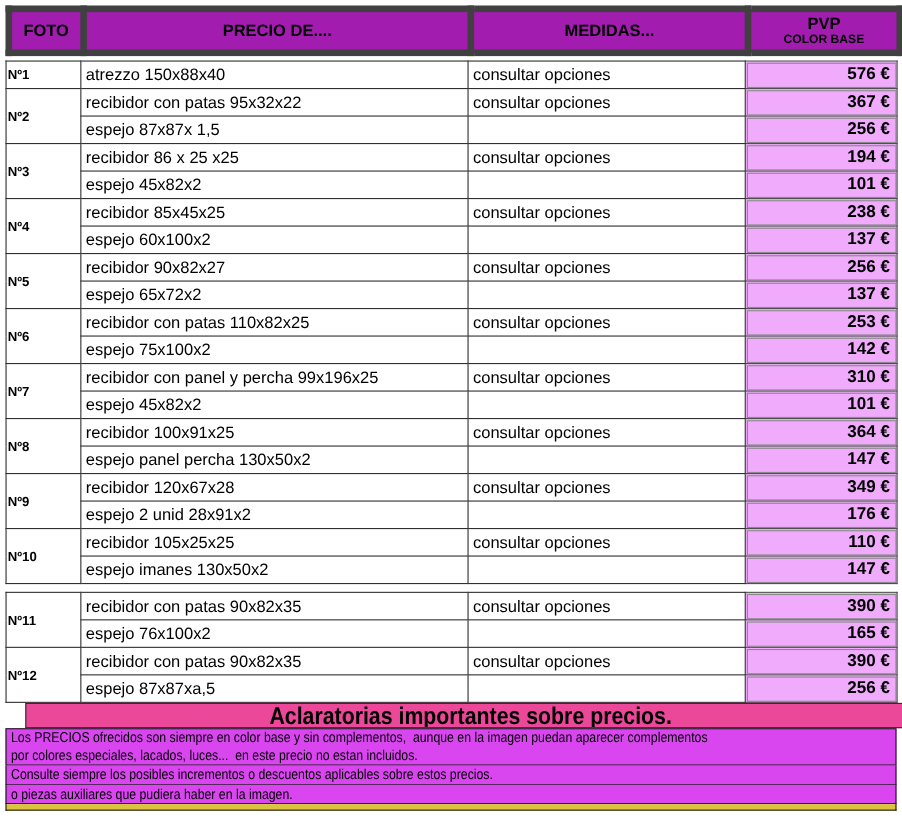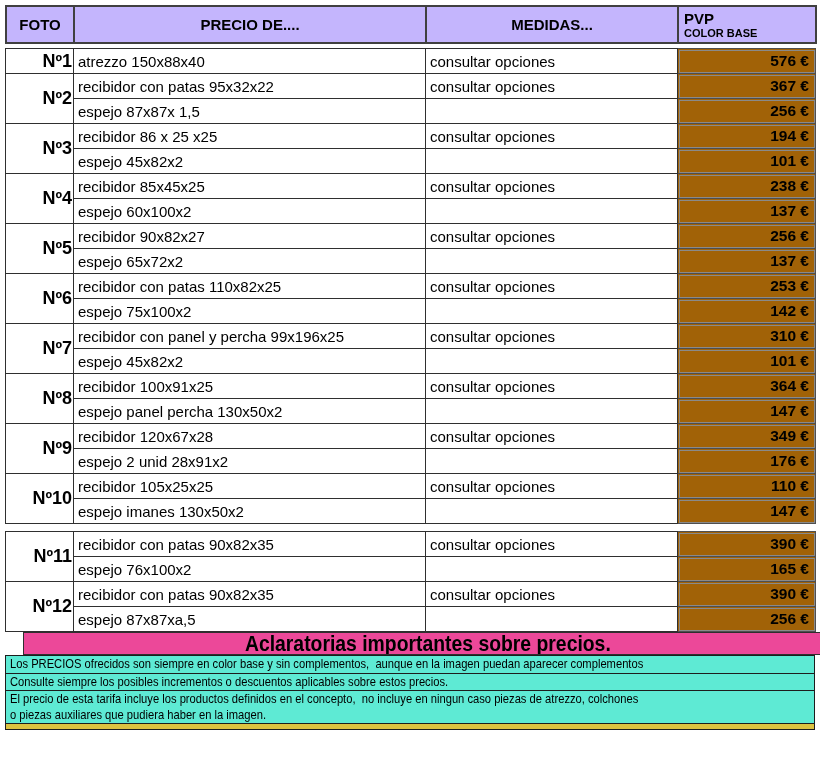--- a/index.html
+++ b/index.html
@@ -19,59 +19,59 @@
     width: 810px;
   }
   col.c-foto    { width: 68px; }
   col.c-precio  { width: 352px; }
   col.c-medidas { width: 252px; }
   col.c-pvp     { width: 138px; }
 
   
   table.head-table { margin-bottom: 4px; }
   .head-cell {
-    background: #c4b5fd;
-    border: 2px solid #404040;
+    background: #a21caf;
+    border: 6px solid #404040;
     font-weight: bold;
     font-size: 15px;
     height: 37px;
     padding: 2px 5px;
     text-align: center;
     vertical-align: middle;
   }
-  .head-cell.pvp { text-align: left; vertical-align: bottom; padding-right: 5px; }
+  .head-cell.pvp { text-align: center; vertical-align: bottom; padding-right: 5px; }
   .pvp-line1 { font-size: 15px; line-height: 17px; }
   .pvp-line2 { font-size: 11px; line-height: 13px; }
 
   
   table.block { margin-bottom: 0; }
   table.block-1 { margin-bottom: 7px; }
   td.foto-cell {
     border: 1px solid #2f2f2f;
     font-weight: bold;
-    font-size: 18px;
-    text-align: right;
+    font-size: 12px;
+    text-align: left;
     vertical-align: middle;
     background: #ffffff;
   }
   td.desc-cell, td.medidas-cell {
     border: 1px solid #2f2f2f;
     font-size: 15px;
     padding: 1px 4px;
     height: 25px;
     background: #ffffff;
     vertical-align: middle;
     white-space: nowrap;
     overflow: hidden;
   }
   td.price-cell {
     border: 1px solid #4f4f4f;
     outline: 1px solid #8a8a8a;
     outline-offset: -2px;
-    background: #a16207;
+    background: #f0abfc;
     font-weight: bold;
     font-size: 15.5px;
     text-align: right;
     padding: 1px 6px 1px 4px;
     height: 25px;
     vertical-align: middle;
   }
 
   
   .title-row {
@@ -95,21 +95,21 @@
   .cond-left {
     display: inline-block;
     transform: scaleX(0.86);
     transform-origin: 0 50%;
     white-space: pre;
   }
 
   
   .note-block {
     width: 810px;
-    background: #5eead4;
+    background: #d946ef;
     border: 1px solid #1d1d1d;
     border-top: none;
     padding: 0 0 1px 4px;
     overflow: hidden;
   }
   .note-block.first { border-top: 1px solid #1d1d1d; }
   .note-line {
     font-size: 13px;
     line-height: 15.5px;
     height: 15.5px;
@@ -298,25 +298,25 @@
       </tbody>
   </table>
 
   <div class="title-row">
     <span class="cond">Aclaratorias importantes sobre precios.</span>
   </div>
 
   <div id="notes-container">
       <div class="note-block first">
         <div class="note-line"><span class="cond-left"><span>Los PRECIOS ofrecidos son siempre en color base y sin complementos,  aunque en la imagen puedan aparecer complementos</span></span></div>
+        <div class="note-line"><span class="cond-left"><span>por colores especiales, lacados, luces...  en este precio no estan incluidos.</span></span></div>
       </div>
       <div class="note-block">
         <div class="note-line"><span class="cond-left"><span>Consulte siempre los posibles incrementos o descuentos aplicables sobre estos precios.</span></span></div>
       </div>
       <div class="note-block">
-        <div class="note-line"><span class="cond-left"><span>El precio de esta tarifa incluye los productos definidos en el concepto,  no incluye en ningun caso piezas de atrezzo, colchones</span></span></div>
         <div class="note-line"><span class="cond-left"><span>o piezas auxiliares que pudiera haber en la imagen.</span></span></div>
       </div>
     </div>
 
   <div class="notes-strip"></div>
 
 </div>
 
 </body></html>

